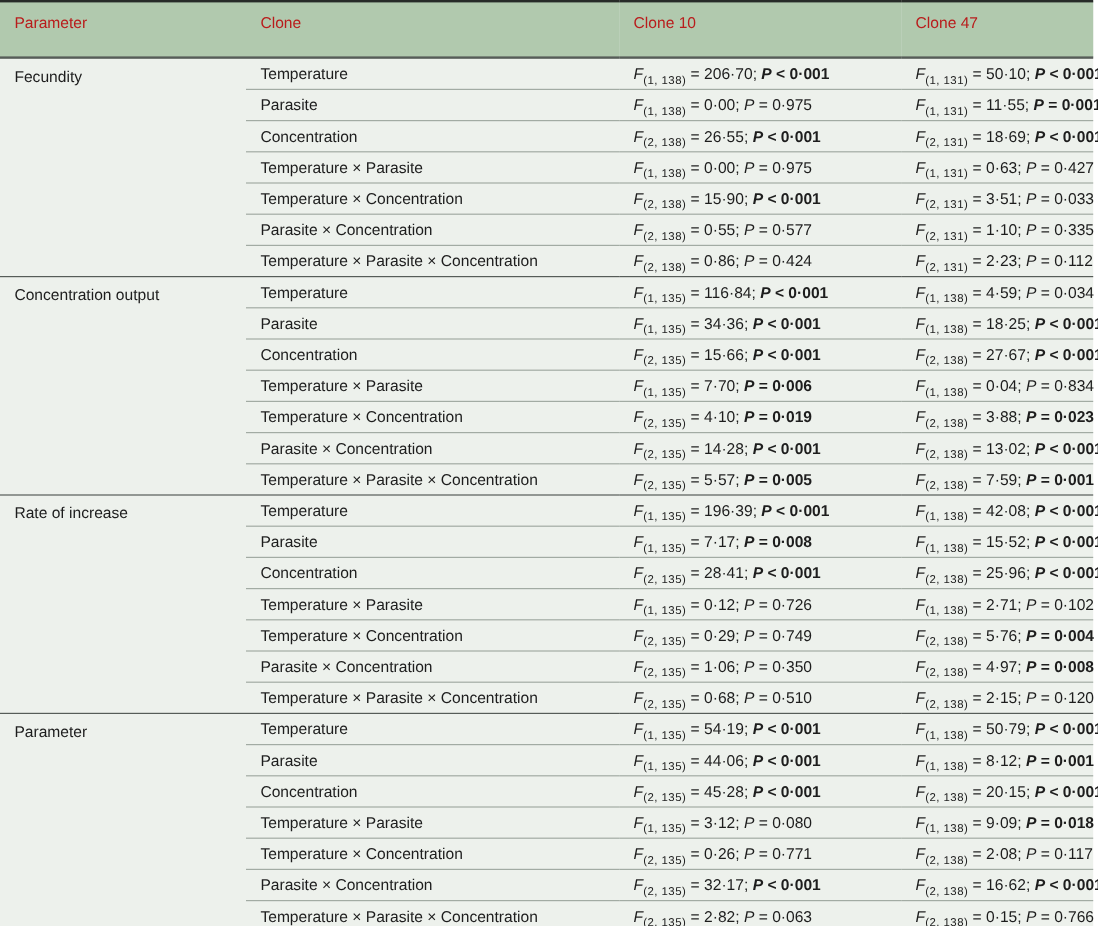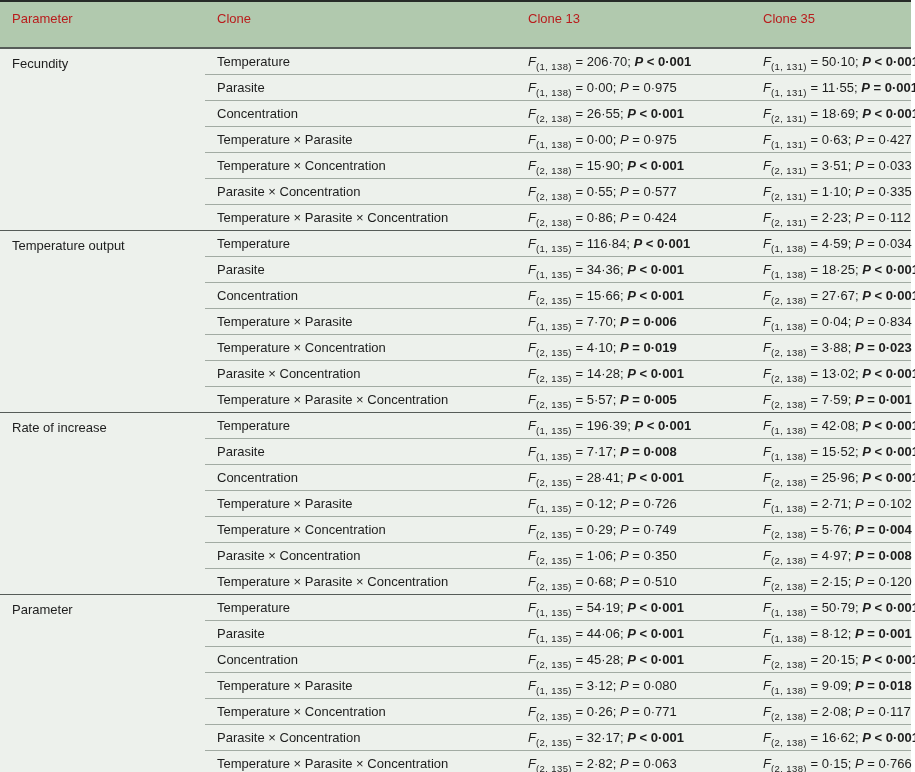--- a/index.html
+++ b/index.html
@@ -66,22 +66,22 @@
     <colgroup>
       <col style="width:205px">
       <col style="width:311px">
       <col style="width:235px">
       <col style="width:160px">
     </colgroup>
     <thead>
       <tr>
         <th>Parameter</th>
         <th>Clone</th>
-        <th>Clone 13</th>
-        <th>Clone 35</th>
+        <th>Clone 10</th>
+        <th>Clone 47</th>
       </tr>
     </thead>
     <tbody>
         <tr>
           <td rowspan="7" class="param-cell group-start">Fecundity</td>
           <td class="group-start">Temperature</td>
           <td class="group-start"><i>F</i><sub>(1, 138)</sub> = 206·70; <span class="sig"><i>P</i> &lt; 0·001</span></td>
           <td class="group-start"><i>F</i><sub>(1, 131)</sub> = 50·10; <span class="sig"><i>P</i> &lt; 0·001</span></td>
         </tr>
         <tr>
@@ -108,21 +108,21 @@
           <td class="row-line">Parasite × Concentration</td>
           <td class="row-line"><i>F</i><sub>(2, 138)</sub> = 0·55; <span><i>P</i> = 0·577</span></td>
           <td class="row-line"><i>F</i><sub>(2, 131)</sub> = 1·10; <span><i>P</i> = 0·335</span></td>
         </tr>
         <tr>
           <td class="row-line">Temperature × Parasite × Concentration</td>
           <td class="row-line"><i>F</i><sub>(2, 138)</sub> = 0·86; <span><i>P</i> = 0·424</span></td>
           <td class="row-line"><i>F</i><sub>(2, 131)</sub> = 2·23; <span><i>P</i> = 0·112</span></td>
         </tr>
         <tr>
-          <td rowspan="7" class="param-cell group-start">Temperature output</td>
+          <td rowspan="7" class="param-cell group-start">Concentration output</td>
           <td class="group-start">Temperature</td>
           <td class="group-start"><i>F</i><sub>(1, 135)</sub> = 116·84; <span class="sig"><i>P</i> &lt; 0·001</span></td>
           <td class="group-start"><i>F</i><sub>(1, 138)</sub> = 4·59; <span><i>P</i> = 0·034</span></td>
         </tr>
         <tr>
           <td class="row-line">Parasite</td>
           <td class="row-line"><i>F</i><sub>(1, 135)</sub> = 34·36; <span class="sig"><i>P</i> &lt; 0·001</span></td>
           <td class="row-line"><i>F</i><sub>(1, 138)</sub> = 18·25; <span class="sig"><i>P</i> &lt; 0·001</span></td>
         </tr>
         <tr>

